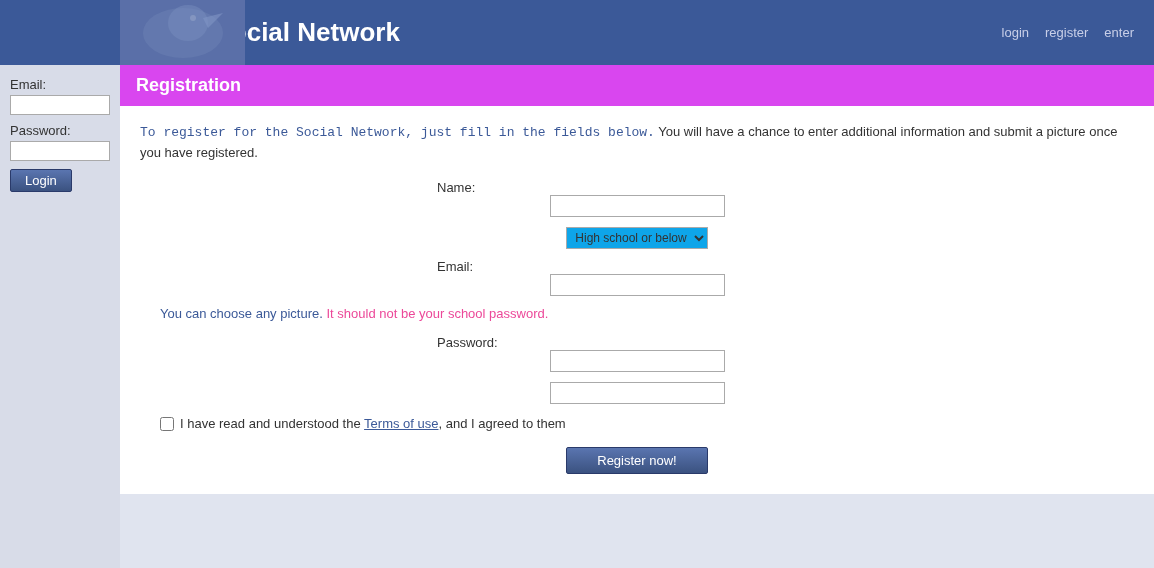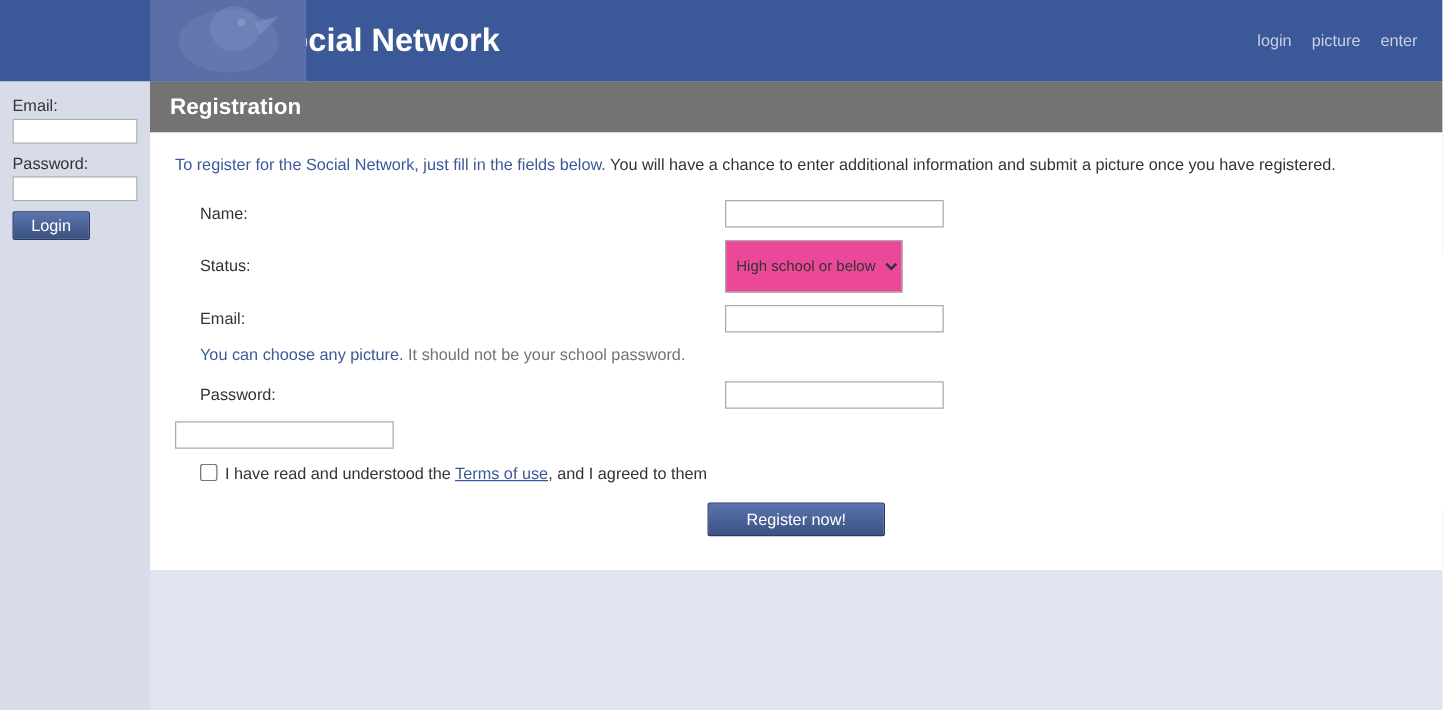--- a/index.html
+++ b/index.html
@@ -86,74 +86,76 @@
       cursor: pointer;
       border-radius: 2px;
     }
 
     
     .main-content {
       flex: 1;
       padding: 0;
     }
     .registration-header {
-      background: #737373;
+      background: #d946ef;
       padding: 10px 16px;
       color: white;
       font-size: 18px;
       font-weight: bold;
     }
     .registration-body {
       background: white;
       padding: 16px 20px 20px 20px;
       min-height: 350px;
     }
     .intro-text {
       font-size: 13px;
       color: #333;
       margin-bottom: 18px;
       line-height: 1.5;
     }
-    .intro-text span.blue { color: #3b5998; }
+    .intro-text span.blue { color: #3b5998; font-family: Liberation Mono, monospace; }
 
     .form-row {
       display: flex;
       align-items: center;
       margin-bottom: 10px;
+      flex-direction: column;
     }
     .form-label {
       width: 440px;
       font-size: 13px;
       color: #333;
       padding-left: 20px;
     }
     .form-input input[type="text"],
     .form-input input[type="email"],
     .form-input input[type="password"] {
       border: 1px solid #aaa;
       padding: 3px 5px;
       font-size: 12px;
       width: 175px;
       background: white;
     }
     .form-input select {
       border: 1px solid #aaa;
-      padding: 12px 4px;
+      padding: 2px 4px;
       font-size: 12px;
-      background: #ec4899;
-      color: #333;
+      background: #0ea5e9;
+      color: #333;
+      text-align: center;
     }
 
     .password-note {
       font-size: 13px;
       color: #3b5998;
       padding-left: 20px;
       margin: 10px 0 14px 0;
     }
-    .password-note span.orange { color: #737373; }
+    .password-note span.orange { color: #ec4899; }
 
     .checkbox-row {
       display: flex;
       align-items: center;
       gap: 6px;
       margin: 12px 0 16px 20px;
     }
     .checkbox-row input[type="checkbox"] {
       width: 14px;
       height: 14px;
@@ -190,21 +192,21 @@
     <svg width="100" height="60" viewBox="0 0 100 60">
       <ellipse cx="50" cy="30" rx="40" ry="25" fill="#7a8fbb" opacity="0.5"></ellipse>
       <ellipse cx="55" cy="20" rx="20" ry="18" fill="#8a9fcb" opacity="0.5"></ellipse>
       <polygon points="70,15 90,10 75,25" fill="#9aadd8" opacity="0.6"></polygon>
       <circle cx="60" cy="15" r="3" fill="#b0bdd8" opacity="0.7"></circle>
     </svg>
   </div>
   <div class="header-title">The Social Network</div>
   <nav class="header-nav">
     <a href="#">login</a>
-    <a href="#">picture</a>
+    <a href="#">register</a>
     <a href="#">enter</a>
   </nav>
 </div>
 
 <div class="page-body">
 
   <div class="sidebar">
     <label>Email:</label>
     <input type="text" style="">
     <label>Password:</label>
@@ -221,21 +223,20 @@
       </div>
 
       <div class="form-row">
         <div class="form-label">Name:</div>
         <div class="form-input">
           <input type="text" style="">
         </div>
       </div>
 
       <div class="form-row">
-        <div class="form-label">Status:</div>
         <div class="form-input">
           <select>
             <option>High school or below</option>
             <option>College student</option>
             <option>Graduate student</option>
             <option>Working</option>
             <option>Other</option>
           </select>
         </div>
       </div>

